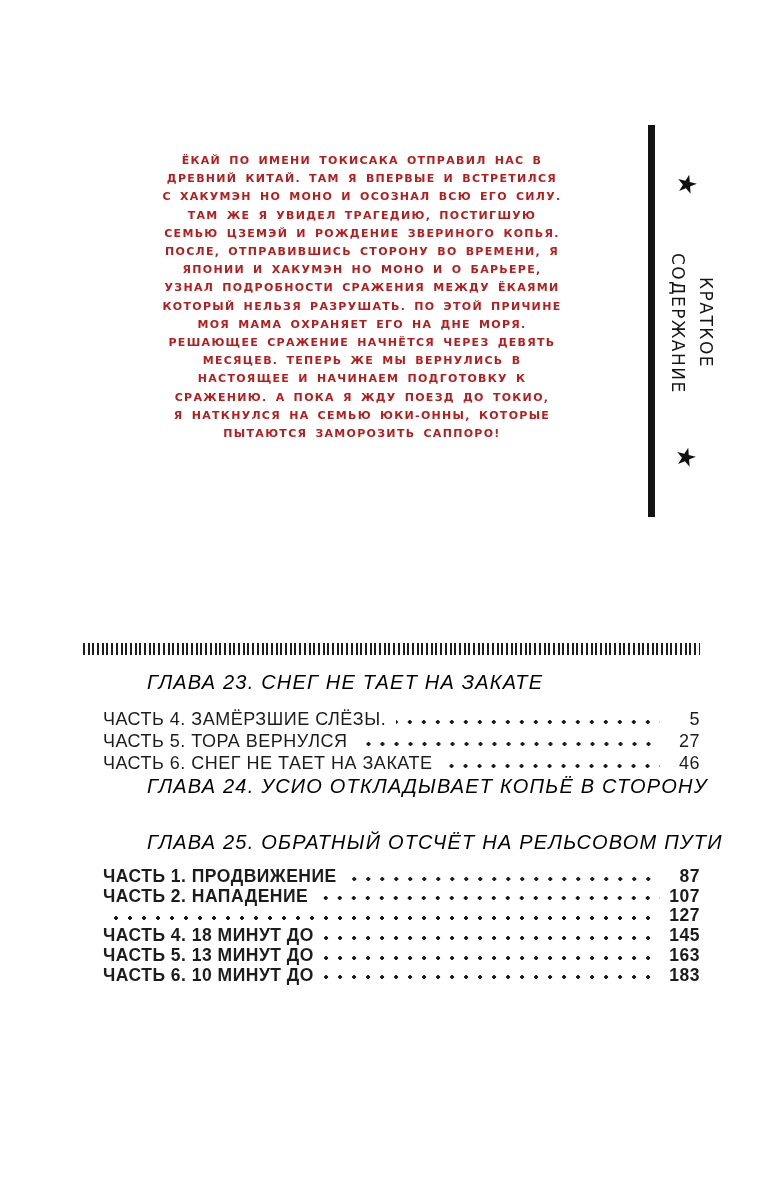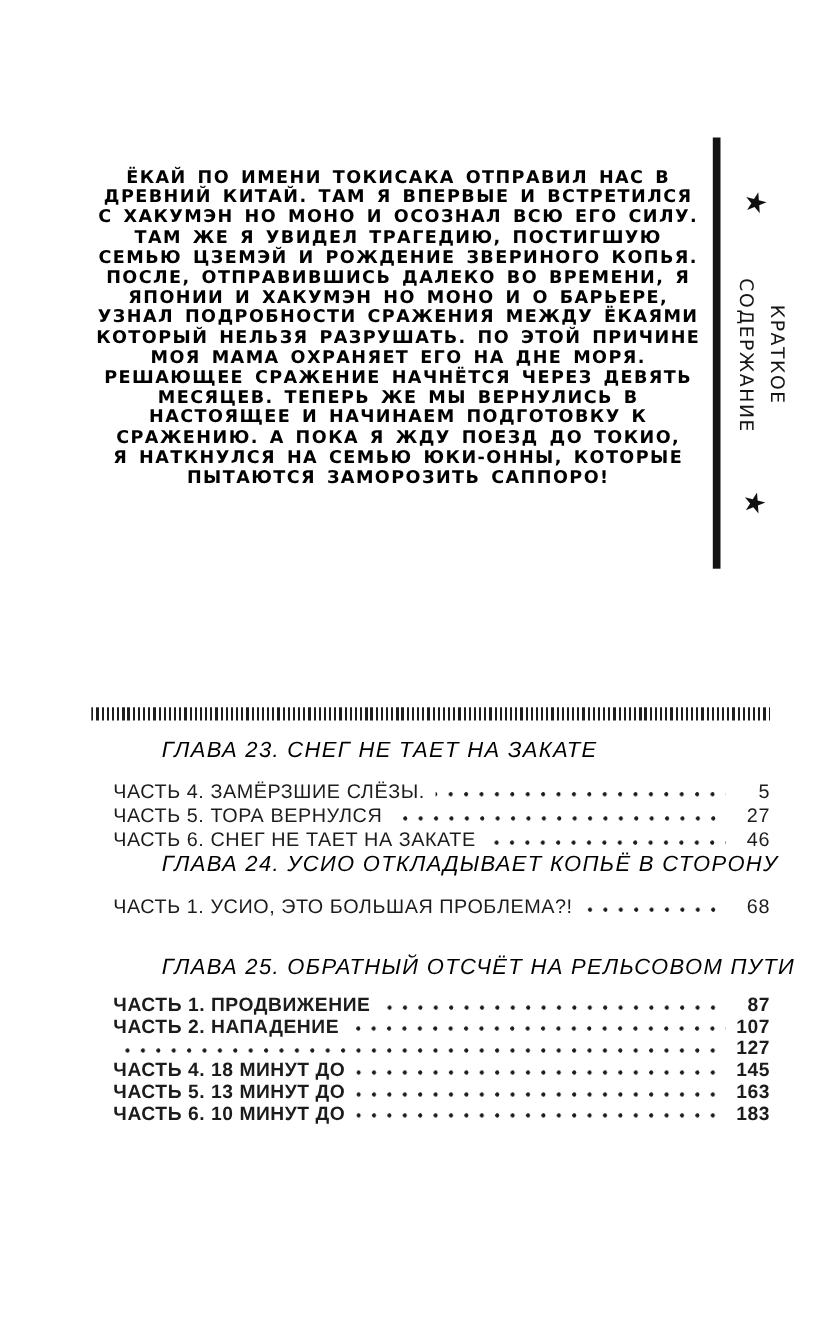--- a/index.html
+++ b/index.html
@@ -6,22 +6,22 @@
   body{
     width:758px;height:1200px;background:#ffffff;position:relative;
     font-family:"Liberation Sans",sans-serif;color:#1b1b1b;overflow:hidden;
   }
 
   
   .summary{
     position:absolute;left:76px;top:152px;width:572px;
     text-align:center;
     font-family:"DejaVu Sans",sans-serif;font-weight:700;
-    font-size:16px;line-height:18.2px;letter-spacing:1.3px;word-spacing:3px;
-    color:#000000;
+    font-size:11px;line-height:18.2px;letter-spacing:1.3px;word-spacing:3px;
+    color:#b91c1c;
   }
   .summary div{white-space:nowrap;}
 
   
   .side-rule{
     position:absolute;left:648px;top:125px;width:7px;height:392px;
     background:#141414;
   }
   .star{
     position:absolute;font-size:25px;color:#101010;
@@ -74,21 +74,21 @@
 </style>
 </head>
 <body>
 
 <div class="summary">
   <div>ЁКАЙ ПО ИМЕНИ ТОКИСАКА ОТПРАВИЛ НАС В</div>
   <div>ДРЕВНИЙ КИТАЙ. ТАМ Я ВПЕРВЫЕ И ВСТРЕТИЛСЯ</div>
   <div>С ХАКУМЭН НО МОНО И ОСОЗНАЛ ВСЮ ЕГО СИЛУ.</div>
   <div>ТАМ ЖЕ Я УВИДЕЛ ТРАГЕДИЮ, ПОСТИГШУЮ</div>
   <div>СЕМЬЮ ЦЗЕМЭЙ И РОЖДЕНИЕ ЗВЕРИНОГО КОПЬЯ.</div>
-  <div>ПОСЛЕ, ОТПРАВИВШИСЬ ДАЛЕКО ВО ВРЕМЕНИ, Я</div>
+  <div>ПОСЛЕ, ОТПРАВИВШИСЬ СТОРОНУ ВО ВРЕМЕНИ, Я</div>
   <div>ЯПОНИИ И ХАКУМЭН НО МОНО И О БАРЬЕРЕ,</div>
   <div>УЗНАЛ ПОДРОБНОСТИ СРАЖЕНИЯ МЕЖДУ ЁКАЯМИ</div>
   <div>КОТОРЫЙ НЕЛЬЗЯ РАЗРУШАТЬ. ПО ЭТОЙ ПРИЧИНЕ</div>
   <div>МОЯ МАМА ОХРАНЯЕТ ЕГО НА ДНЕ МОРЯ.</div>
   <div>РЕШАЮЩЕЕ СРАЖЕНИЕ НАЧНЁТСЯ ЧЕРЕЗ ДЕВЯТЬ</div>
   <div>МЕСЯЦЕВ. ТЕПЕРЬ ЖЕ МЫ ВЕРНУЛИСЬ В</div>
   <div>НАСТОЯЩЕЕ И НАЧИНАЕМ ПОДГОТОВКУ К</div>
   <div>СРАЖЕНИЮ. А ПОКА Я ЖДУ ПОЕЗД ДО ТОКИО,</div>
   <div>Я НАТКНУЛСЯ НА СЕМЬЮ ЮКИ-ОННЫ, КОТОРЫЕ</div>
   <div>ПЫТАЮТСЯ ЗАМОРОЗИТЬ САППОРО!</div>
@@ -118,27 +118,20 @@
       <span class="part-page">27</span>
     </div>
     <div class="part-row">
       <span class="part-title">ЧАСТЬ 6. СНЕГ НЕ ТАЕТ НА ЗАКАТЕ</span>
       <span class="leader"></span>
       <span class="part-page">46</span>
     </div>
   </div>
 
   <div class="chapter c24">ГЛАВА 24. УСИО ОТКЛАДЫВАЕТ КОПЬЁ В СТОРОНУ</div>
-  <div class="group g-single">
-    <div class="part-row">
-      <span class="part-title">ЧАСТЬ 1. УСИО, ЭТО БОЛЬШАЯ ПРОБЛЕМА?!</span>
-      <span class="leader"></span>
-      <span class="part-page">68</span>
-    </div>
-  </div>
 
   <div class="chapter c25">ГЛАВА 25. ОБРАТНЫЙ ОТСЧЁТ НА РЕЛЬСОВОМ ПУТИ</div>
   <div class="group g-last">
     <div class="part-row">
       <span class="part-title">ЧАСТЬ 1. ПРОДВИЖЕНИЕ</span>
       <span class="leader"></span>
       <span class="part-page">87</span>
     </div>
     <div class="part-row">
       <span class="part-title">ЧАСТЬ 2. НАПАДЕНИЕ</span>

